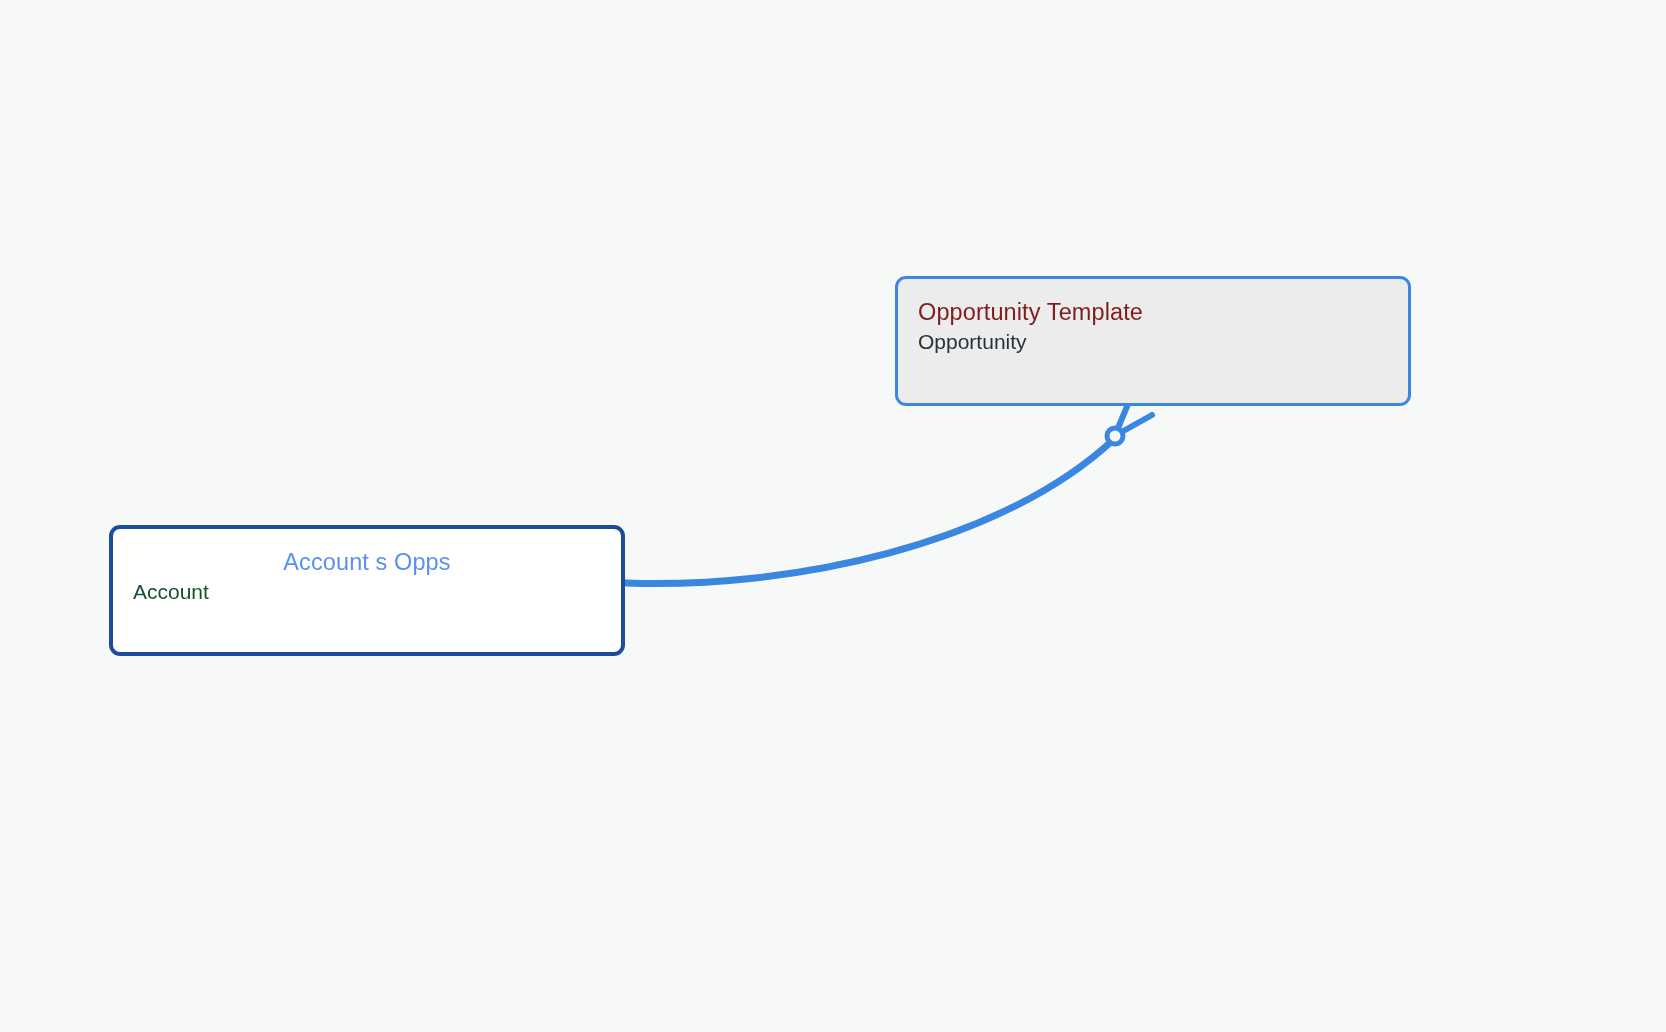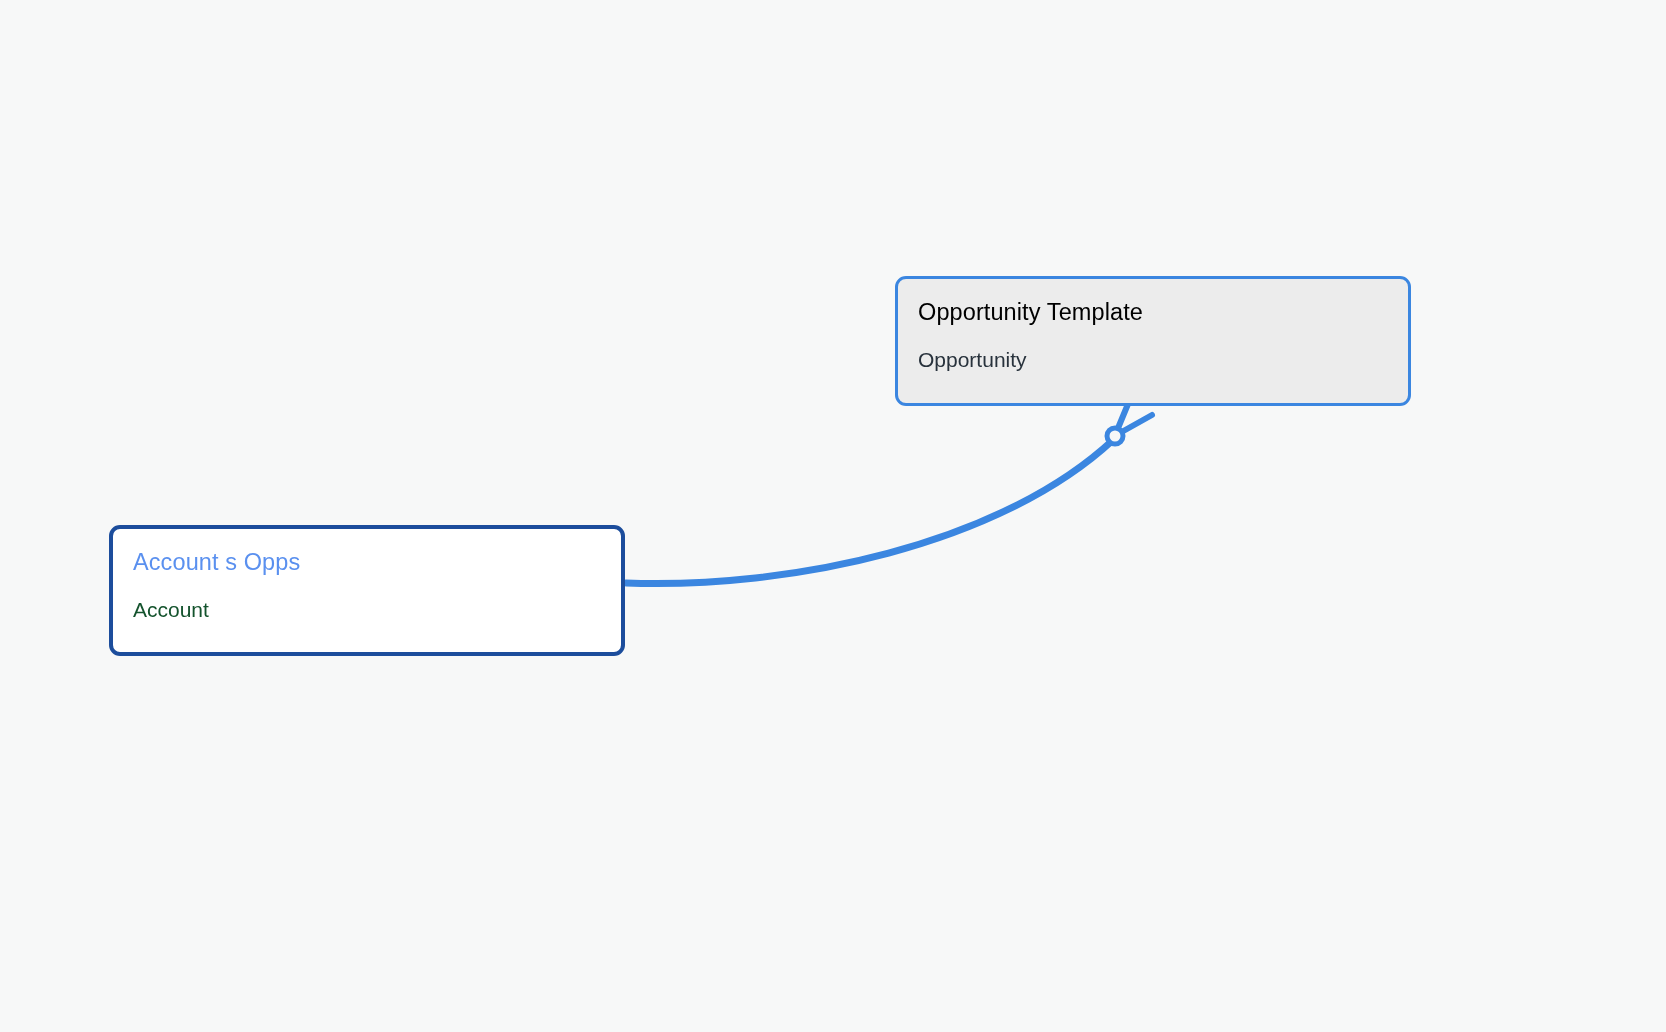--- a/index.html
+++ b/index.html
@@ -37,44 +37,44 @@
   }
   .node-title {
     font-size: 23.5px;
     line-height: 1.28;
     letter-spacing: 0.1px;
     white-space: nowrap;
   }
   .node-subtitle {
     font-size: 21px;
     line-height: 1.3;
-    margin-top: 19px;
+    margin-top: 1px;
     white-space: nowrap;
   }
   
   #node-opportunity-template {
     left: 895px;
     top: 276px;
     width: 516px;
     height: 130px;
     background: #ececec;
     border: 3px solid #3b86e0;
   }
-  #node-opportunity-template .node-title { color: #000000; }
+  #node-opportunity-template .node-title { color: #7f1d1d; }
   #node-opportunity-template .node-subtitle { color: #28323c; }
   
   #node-account-opps {
     left: 109px;
     top: 525px;
     width: 516px;
     height: 131px;
     background: #ffffff;
     border: 4px solid #1c4d9c;
   }
-  #node-account-opps .node-title { color: #5a90ef; }
+  #node-account-opps .node-title { color: #5a90ef; text-align: center; }
   #node-account-opps .node-subtitle { color: #14532d; }
 </style>
 </head>
 <body>
 
 <div id="canvas">
 
   <svg id="edge-layer" viewBox="0 0 1666 1032" xmlns="http://www.w3.org/2000/svg">
 
     <path d="M 626,583 C 790,589 1000,545 1113,440" fill="none" stroke="#3b86e0" stroke-width="7" stroke-linecap="round"></path>

